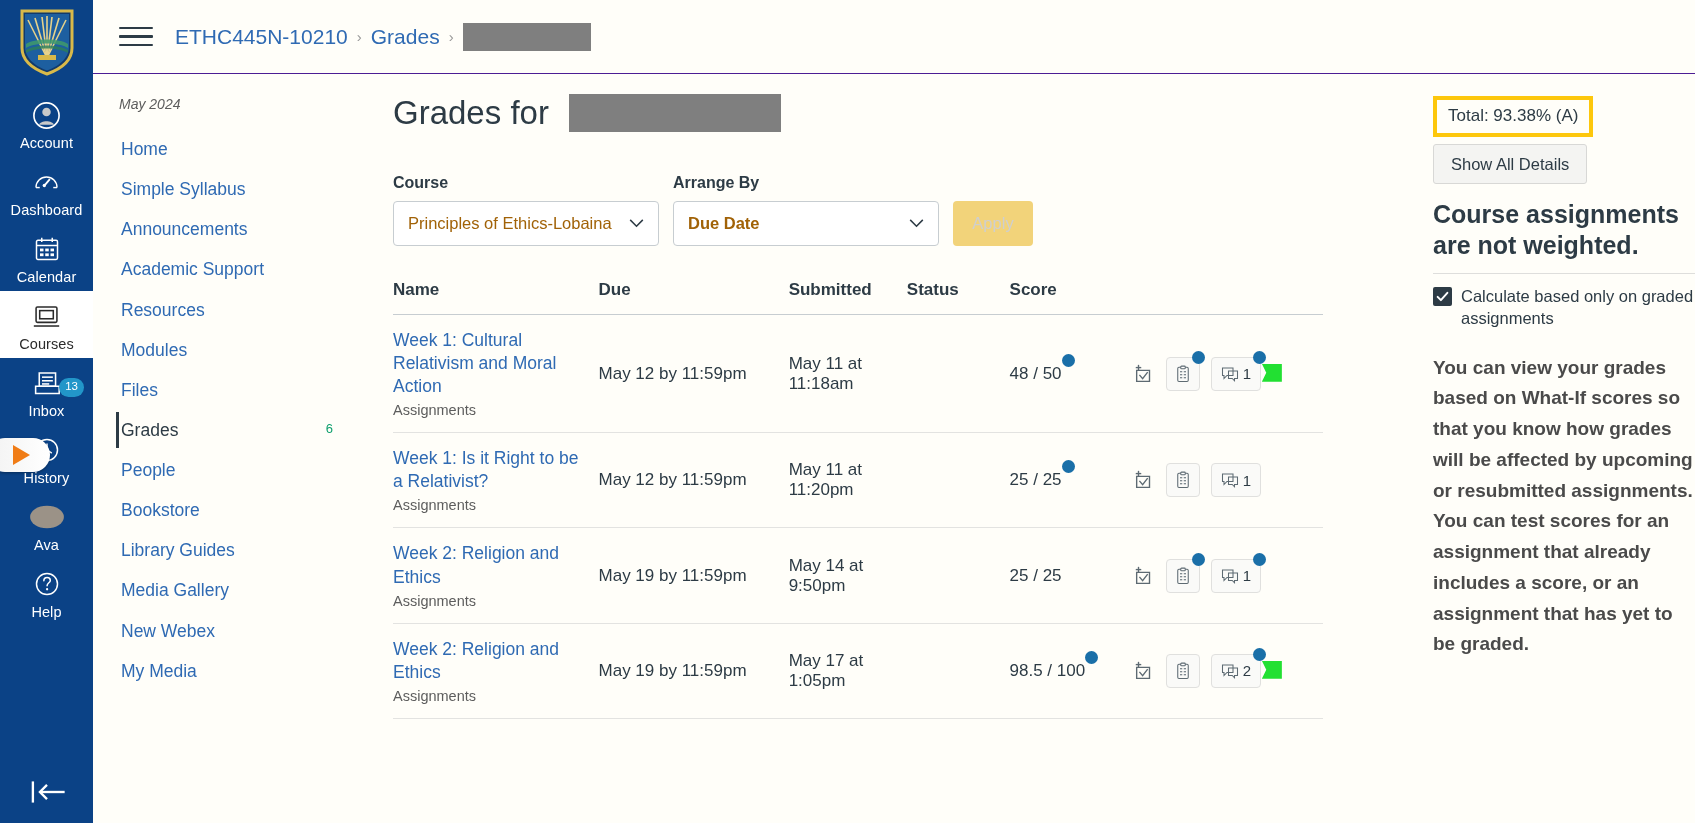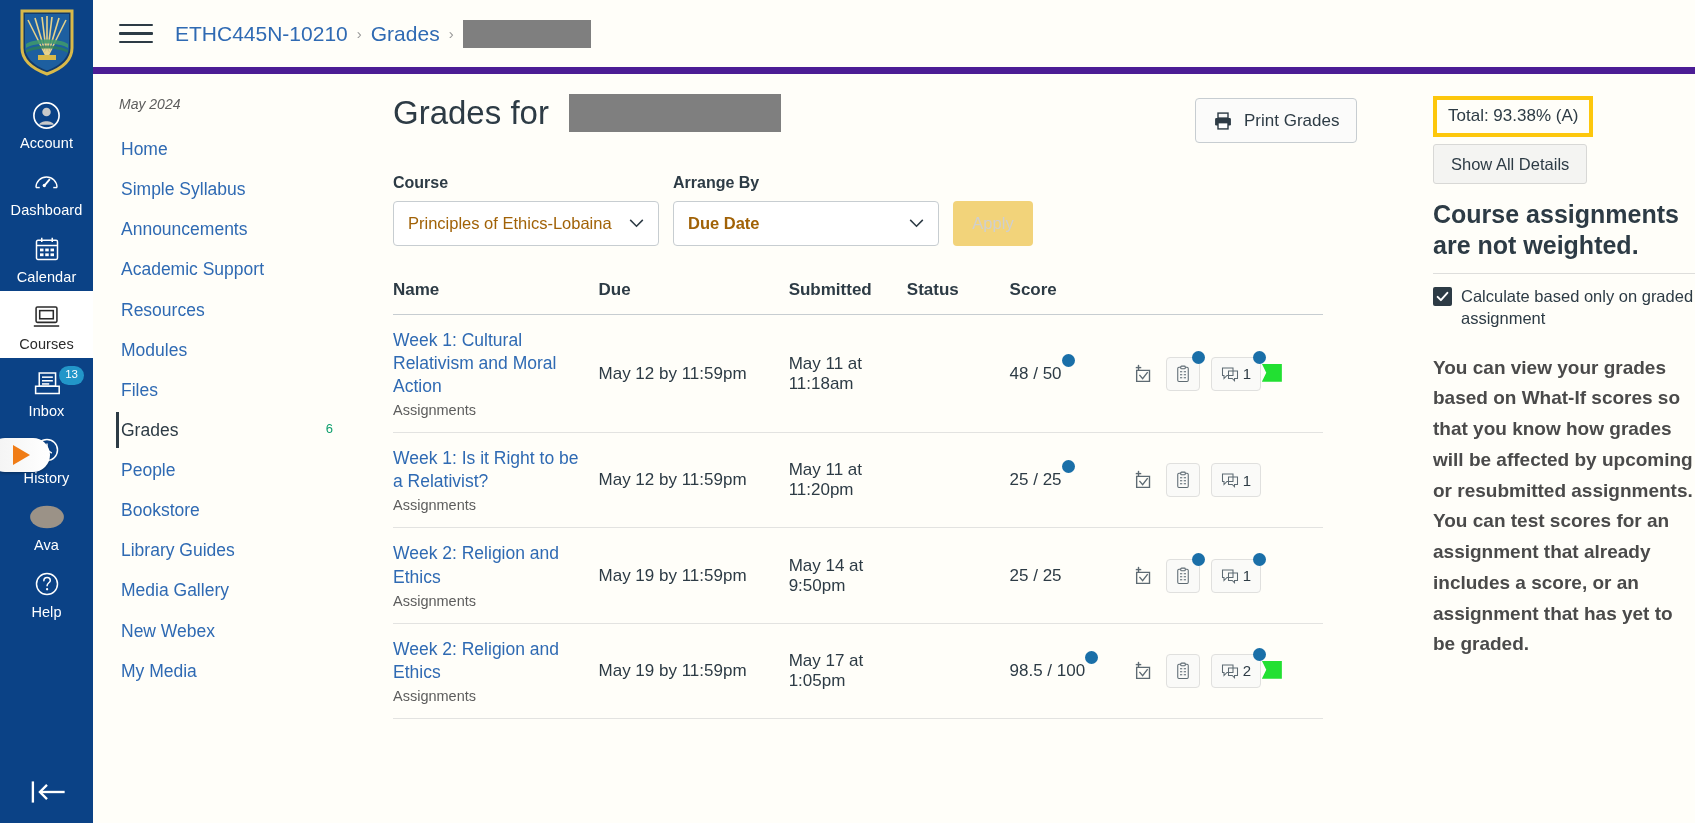--- a/index.html
+++ b/index.html
@@ -26,21 +26,21 @@
     color: #ffffff; text-decoration: none;
     font-size: 14.5px; letter-spacing: .1px;
   }
   .gn-item .gn-ico { height: 36px; display: flex; align-items: center; justify-content: center; }
   .gn-item .gn-lbl { margin-top: 2px; }
   .gn-item.active { background: #ffffff; color: #2b2b2b; }
   .gn-item.active svg { stroke: #2b2b2b; }
   .gn-badge {
     position: absolute; background: #2296c9; color: #fff;
     border-radius: 10px; font-size: 11.5px; line-height: 1;
-    padding: 3px 6px 4px; right: 9px; top: 8px;
+    padding: 3px 6px 4px; right: 9px; top: 20px;
   }
   .gn-itemwrap { position: relative; width: 93px; }
   .gn-collapse { position: absolute; bottom: 18px; left: 0; width: 93px; display: flex; justify-content: center; }
   .cursor-arrow {
     position: absolute; left: -12px; top: 438px; width: 62px; height: 34px;
     background: linear-gradient(to right, #f2f2f2, #ffffff);
     border-radius: 17px; box-shadow: 0 1px 3px rgba(0,0,0,.35);
     display: flex; align-items: center; justify-content: center; z-index: 20;
   }
   .cursor-arrow:after {
@@ -48,21 +48,21 @@
     border-left: 17px solid #f07c16;
     border-top: 10px solid transparent;
     border-bottom: 10px solid transparent;
     margin-left: 4px;
   }
 
   
   .mainarea { flex: 1; display: flex; flex-direction: column; background: #fffef9; }
   .topbar {
     height: 74px; min-height: 74px;
-    border-bottom: 7px solid #4c1d95;
+    border-bottom: 1px solid #4c1d95;
     display: flex; align-items: center; gap: 22px;
     padding: 0 26px;
     background: #fffef9;
   }
   .hamburger { width: 34px; height: 26px; display: flex; flex-direction: column; justify-content: center; gap: 6px; cursor: pointer; }
   .hamburger span { display: block; height: 2.5px; background: #2d3b45; border-radius: 1px; }
   .crumbs { display: flex; align-items: center; gap: 9px; font-size: 21px; }
   .crumbs a { color: #2f6ab3; text-decoration: none; }
   .crumb-sep { color: #9a9a9a; font-size: 15px; }
   .redacted { background: #7f7f7f; display: inline-block; }
@@ -631,48 +631,40 @@
                 </div>
               </td>
             </tr>
 
           </tbody>
         </table>
       </section>
 
       <aside class="gradesidebar">
 
-        <button class="print-btn">
-          <svg viewBox="0 0 24 24" width="20" height="20">
-            <rect x="6" y="2.5" width="12" height="6" fill="none" stroke="#2d3b45" stroke-width="1.7"></rect>
-            <rect x="2.5" y="8.5" width="19" height="9" rx="1.5" fill="#2d3b45"></rect>
-            <rect x="6" y="14" width="12" height="7.5" fill="#fff" stroke="#2d3b45" stroke-width="1.7"></rect>
-          </svg>
-          <span>Print Grades</span>
-        </button>
 
         <div class="total-box">
           <span>Total: 93.38% (A)</span>
         </div>
 
         <div>
           <button class="show-all">Show All Details</button>
         </div>
 
         <div class="weight-head">Course assignments are not weighted.</div>
 
         <hr class="hr">
 
         <div class="chk-row">
           <span class="chkbox">
             <svg viewBox="0 0 16 16" width="13" height="13">
                 <path d="M2 8.5 L6 12.5 L14 3.5" fill="none" stroke="#fff" stroke-width="2.4" stroke-linecap="round" stroke-linejoin="round"></path>
               </svg>
           </span>
-          <span class="chk-label">Calculate based only on graded assignment</span>
+          <span class="chk-label">Calculate based only on graded assignments</span>
         </div>
 
         <p class="side-para">You can view your grades based on What-If scores so that you know how grades will be affected by upcoming or resubmitted assignments. You can test scores for an assignment that already includes a score, or an assignment that has yet to be graded.</p>
       </aside>
 
     </div>
   </div>
 </div>
 
 </body></html>

